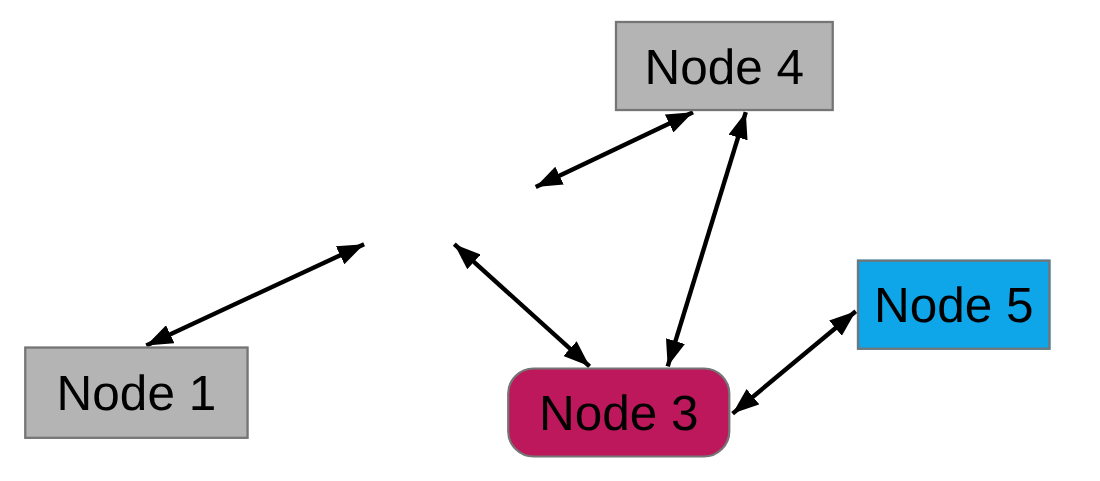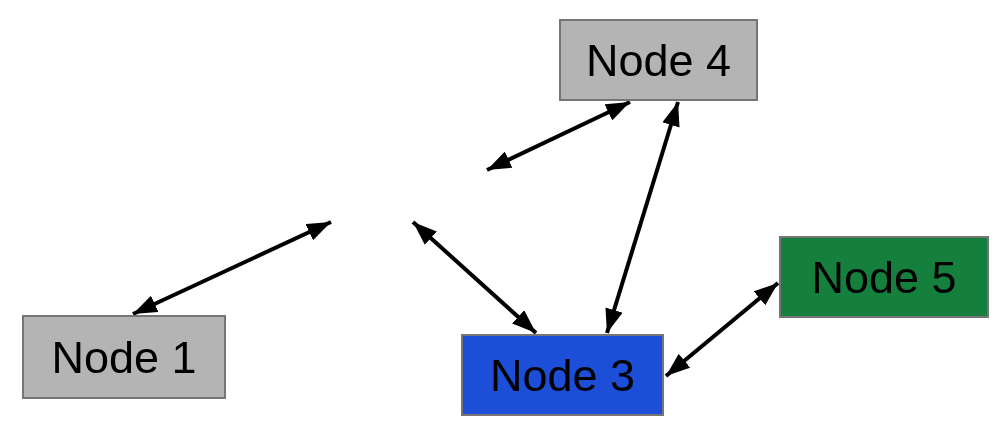--- a/index.html
+++ b/index.html
@@ -51,22 +51,22 @@
         <line x1="487" y1="170" x2="630" y2="102" stroke="#000000" stroke-width="4" marker-end="url(#arrowhead)" marker-start="url(#arrowhead)"></line>
         <line x1="413" y1="222" x2="536" y2="333" stroke="#000000" stroke-width="4" marker-end="url(#arrowhead)" marker-start="url(#arrowhead)"></line>
         <line x1="607" y1="333" x2="678" y2="102" stroke="#000000" stroke-width="4" marker-end="url(#arrowhead)" marker-start="url(#arrowhead)"></line>
         <line x1="666" y1="376" x2="778" y2="283" stroke="#000000" stroke-width="4" marker-end="url(#arrowhead)" marker-start="url(#arrowhead)"></line>
       </g>
   </svg>
 
 <div class="node" style="left: 22px; top: 315px; width: 204px; height: 84px; background: rgb(180, 180, 180); border-color: rgb(117, 117, 117); color: rgb(0, 0, 0);">
       <span>Node 1</span>
     </div>
-    <div class="node" style="left: 461px; top: 334px; width: 203px; height: 82px; background: #1d4ed8; border-color: rgb(117, 117, 117); color: rgb(0, 0, 0);">
+    <div class="node" style="left: 461px; top: 334px; width: 203px; height: 82px; background: #be185d; border-color: rgb(117, 117, 117); color: rgb(0, 0, 0); border-radius: 24px;">
       <span>Node 3</span>
     </div>
     <div class="node" style="left: 559px; top: 19px; width: 199px; height: 82px; background: rgb(180, 180, 180); border-color: rgb(117, 117, 117); color: rgb(0, 0, 0);">
       <span>Node 4</span>
     </div>
-    <div class="node" style="left: 779px; top: 236px; width: 210px; height: 82px; background: #15803d; border-color: rgb(117, 117, 117); color: rgb(0, 0, 0);">
+    <div class="node" style="left: 779px; top: 236px; width: 176px; height: 82px; background: #0ea5e9; border-color: rgb(117, 117, 117); color: rgb(0, 0, 0);">
       <span>Node 5</span>
     </div>
   </div>
 
 </body></html>

